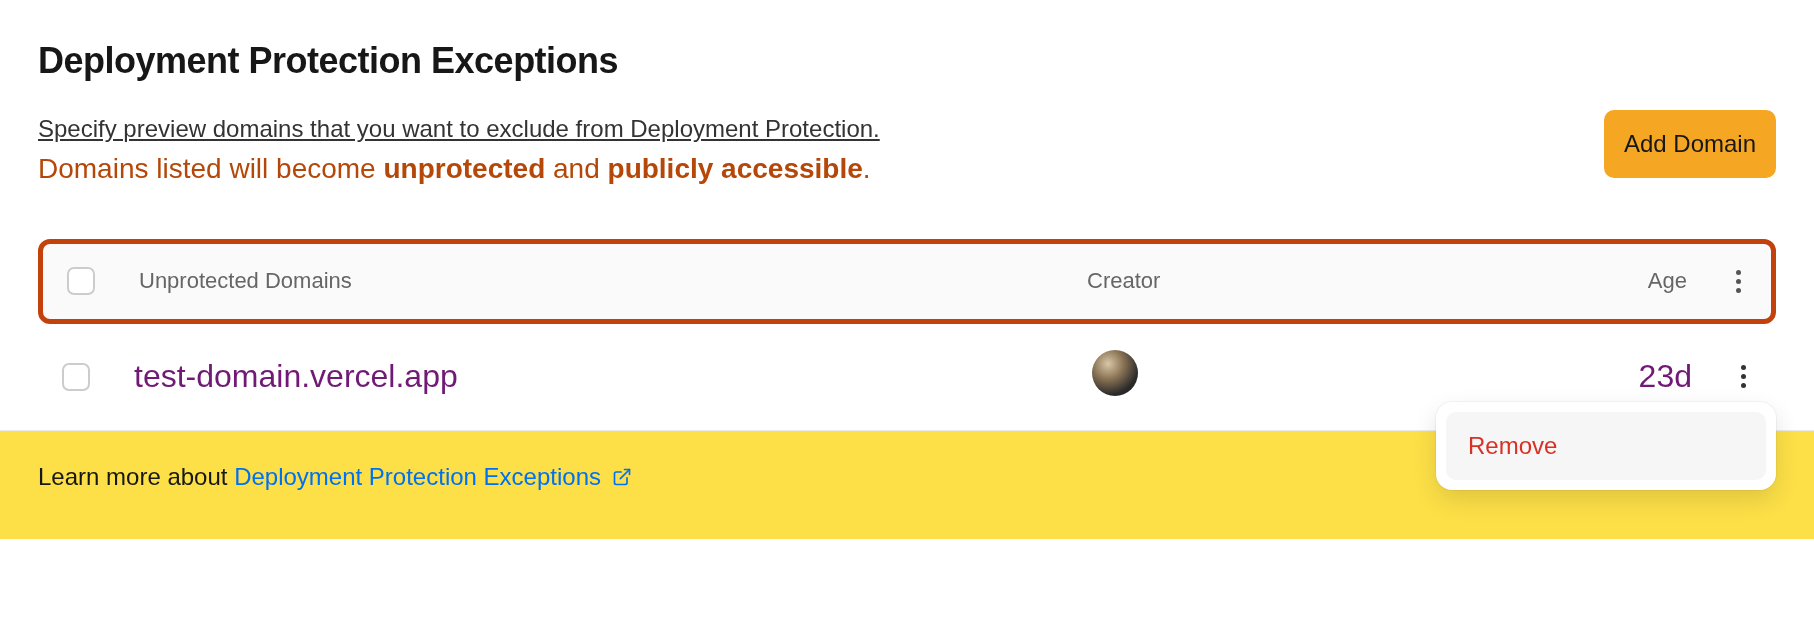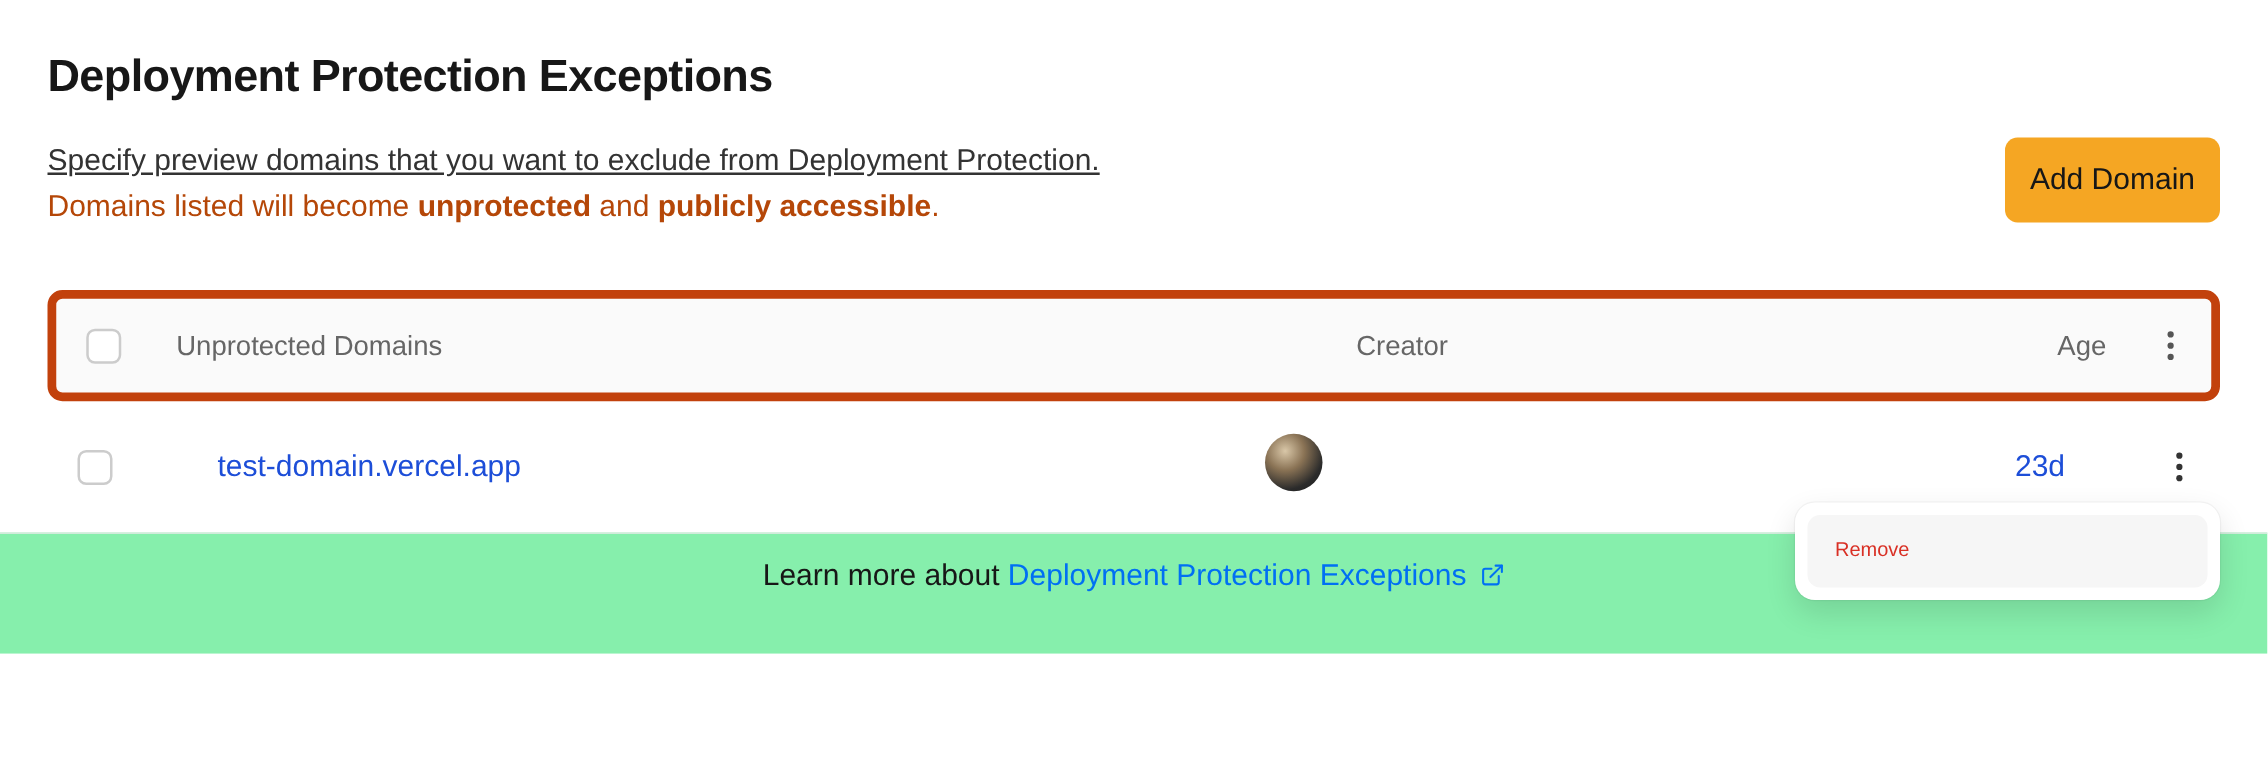--- a/index.html
+++ b/index.html
@@ -26,21 +26,21 @@
     margin-bottom: 48px;
   }
   .description {
     font-size: 24px;
     line-height: 1.55;
     color: #333;
     text-decoration: underline;
   }
   .warning {
     color: #b54708;
-    font-size: 24px;
+    font-size: 28px;
     line-height: 1.55;
   }
   .warning strong { font-weight: 600; }
   .add-btn {
     background: #f5a623;
     color: #171717;
     border: none;
     border-radius: 10px;
     font-size: 24px;
     font-weight: 500;
@@ -48,33 +48,32 @@
     cursor: pointer;
     white-space: nowrap;
   }
   .table-wrap {
     position: relative;
   }
   .table-header {
     display: flex;
     align-items: center;
     background: #fafafa;
-    border: 7px solid #c2410c;
+    border: 5px solid #c2410c;
     border-radius: 12px;
     padding: 20px 24px;
     font-size: 22px;
     color: #666;
   }
   .table-row {
     display: flex;
     align-items: center;
     padding: 26px 24px;
-    font-size: 24px;
-    color: #1d4ed8;
-    gap: 40px;
+    font-size: 32px;
+    color: #701a75;
   }
   .col-check { width: 72px; display:flex; align-items:center; }
   .col-domain { flex: 1; }
   .col-creator { width: 350px; }
   .col-age { width: 250px; text-align: right; }
   .col-menu { width: 60px; display:flex; justify-content:flex-end; }
   .checkbox {
     width: 28px;
     height: 28px;
     border: 2px solid #ccc;
@@ -95,27 +94,26 @@
     flex-direction: column;
     gap: 4px;
     padding: 6px;
     align-items: center;
   }
   .dots-btn span {
     width: 5px; height: 5px; background:#333; border-radius:50%;
   }
   .header-dots span { background:#555; }
   .footer {
-    background: #86efac;
+    background: #fde047;
     border-top: 1px solid #eaeaea;
-    padding: 20px 38px 48px;
+    padding: 32px 38px 48px;
     font-size: 24px;
     color: #171717;
     position: relative;
-    text-align: center;
   }
   .footer a {
     color: #0070f3;
     text-decoration: none;
   }
   .ext-icon {
     display: inline-block;
     vertical-align: -2px;
     margin-left: 4px;
   }
@@ -128,21 +126,21 @@
     border-radius: 16px;
     box-shadow: 0 10px 25px rgba(0,0,0,0.12), 0 0 0 1px rgba(0,0,0,0.04);
     padding: 10px;
     z-index: 10;
   }
   .popover-item {
     background: #f6f6f6;
     border-radius: 10px;
     padding: 20px 22px;
     color: #d93025;
-    font-size: 16px;
+    font-size: 24px;
     cursor: pointer;
   }
 </style>
 </head>
 <body>
 
 <div class="page">
   <h1 class="title">Deployment Protection Exceptions</h1>
 
   <div class="header-row">

